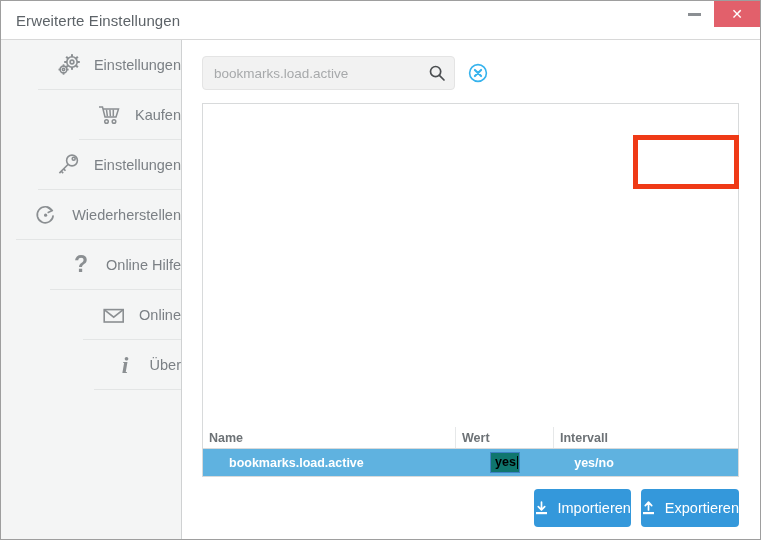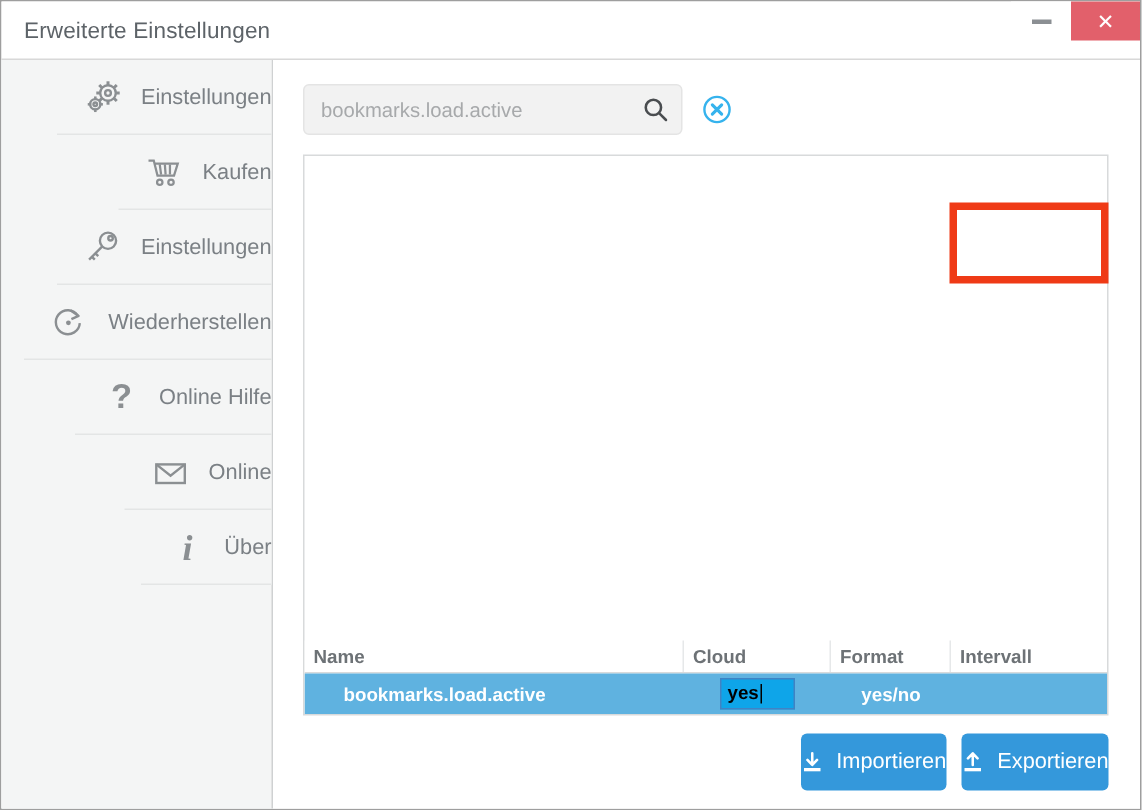--- a/index.html
+++ b/index.html
@@ -190,23 +190,23 @@
     color:#ffffff;
     font-weight:bold;
     overflow:hidden;
     white-space:nowrap;
   }
   .td.c-name{justify-content:flex-start;padding-left:26px;}
   .td.c-wert{justify-content:center;}
   .td.c-format{justify-content:center;}
   .td.c-interval{justify-content:center;}
   .cell-editor{
-    width:50px;height:21px;
-    box-sizing:border-box;
-    background:#0ea5e9;
+    width:30px;height:21px;
+    box-sizing:border-box;
+    background:#0f766e;
     border:1px solid #3f83c4;
     display:flex;align-items:center;
     padding-left:4px;
     position:relative;
   }
   .cell-editor .val{
     font-size:12.5px;color:#000000;font-weight:bold;
     line-height:1;
   }
   .caret{
@@ -392,22 +392,21 @@
           <svg width="20" height="20" viewBox="0 0 20 20">
             <circle cx="10" cy="10" r="8.4" fill="none" stroke="#36b3ed" stroke-width="1.6"></circle>
             <path d="M6.9 6.9 L13.1 13.1 M13.1 6.9 L6.9 13.1" stroke="#36b3ed" stroke-width="2.1" stroke-linecap="round"></path>
           </svg>
         </div>
       </div>
 
       <div class="table-wrap">
         <div class="thead">
           <div class="th col-name">Name</div>
-          <div class="th col-wert">Cloud</div>
-          <div class="th col-format">Format</div>
+          <div class="th col-wert">Wert</div>
           <div class="th col-interval">Intervall</div>
         </div>
 
         <div class="trow">
           <div class="td c-name col-name">bookmarks.load.active</div>
           <div class="td c-wert col-wert">
             <div class="cell-editor">
               <span class="val">yes</span>
                 <span class="caret"></span>
             </div>

